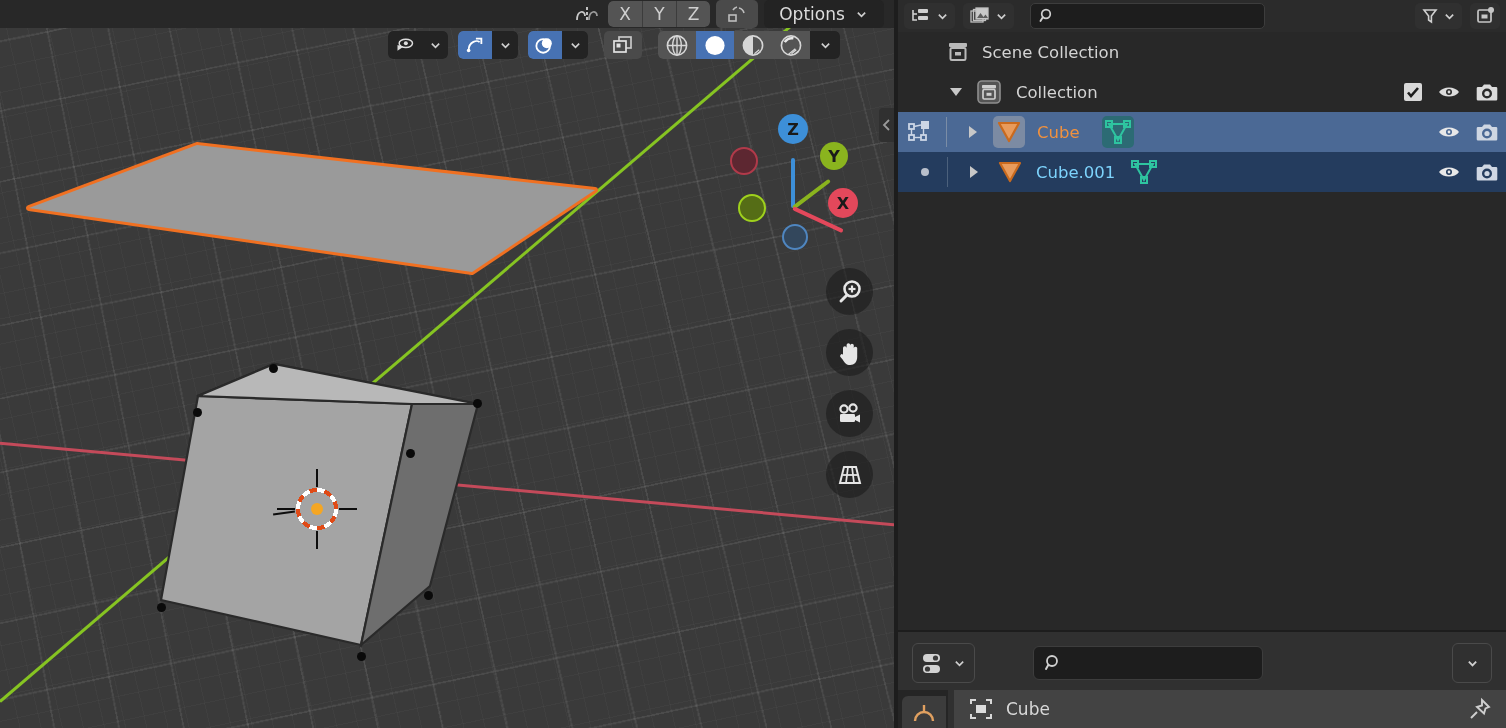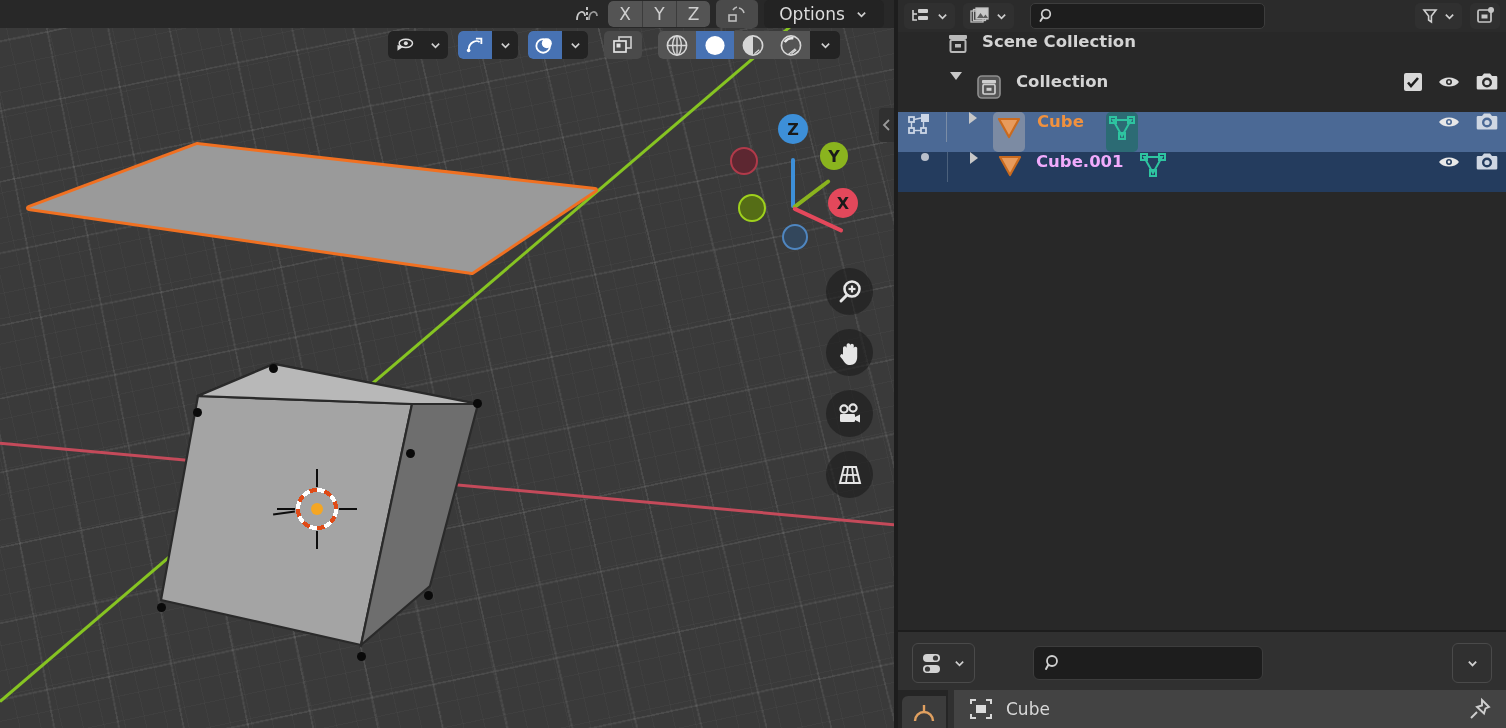--- a/index.html
+++ b/index.html
@@ -118,26 +118,26 @@
     background: #2b2b2b; display: flex; align-items: center; padding: 0 6px; gap: 8px;
   }
   .ohdr-btn { height: 26px; background: #303030; border-radius: 5px;
      display: flex; align-items: center; gap: 3px; padding: 0 6px; cursor: pointer; }
   .osearch { flex: 0 0 235px; height: 26px; background: #1d1d1d; border: 1px solid #3d3d3d;
      border-radius: 5px; display: flex; align-items: center; padding: 0 8px; gap: 6px; }
   .osearch input { background: transparent; border: none; outline: none; color: #ddd;
      font-size: 13px; width: 100%; font-family: inherit; }
 
   .otree { position: absolute; left: 0; top: 32px; width: 608px; height: 598px; background: #282828; }
-  .orow { position: relative; height: 40px; display: flex; font-size: 16.5px; font-weight: bold; }
+  .orow { position: relative; height: 40px; display: flex; align-items: center; font-size: 16.5px; }
   .orow.sel-light { background: #4b6995; }
   .orow.sel-dark  { background: #243c5e; }
   .orow .name { color: #d4d4d4; }
   .orow .name.orange { color: #f0913e; }
-  .orow .name.orange-d { color: #f0abfc; }
+  .orow .name.orange-d { color: #7dd3fc; }
   .tri { width: 0; height: 0; border-left: 8px solid #c8c8c8;
      border-top: 6px solid transparent; border-bottom: 6px solid transparent; }
   .tri-down { width: 0; height: 0; border-top: 8px solid #c8c8c8;
      border-left: 6px solid transparent; border-right: 6px solid transparent; }
   .rowicons { position: absolute; right: 8px; display: flex; align-items: center; gap: 16px; }
 
   
   .props { position: absolute; left: 898px; top: 632px; width: 608px; height: 96px; background: #303030; }
   .props-header { position: absolute; left: 0; top: 8px; width: 608px; height: 46px;
      display: flex; align-items: center; padding: 0 14px; gap: 0; }

